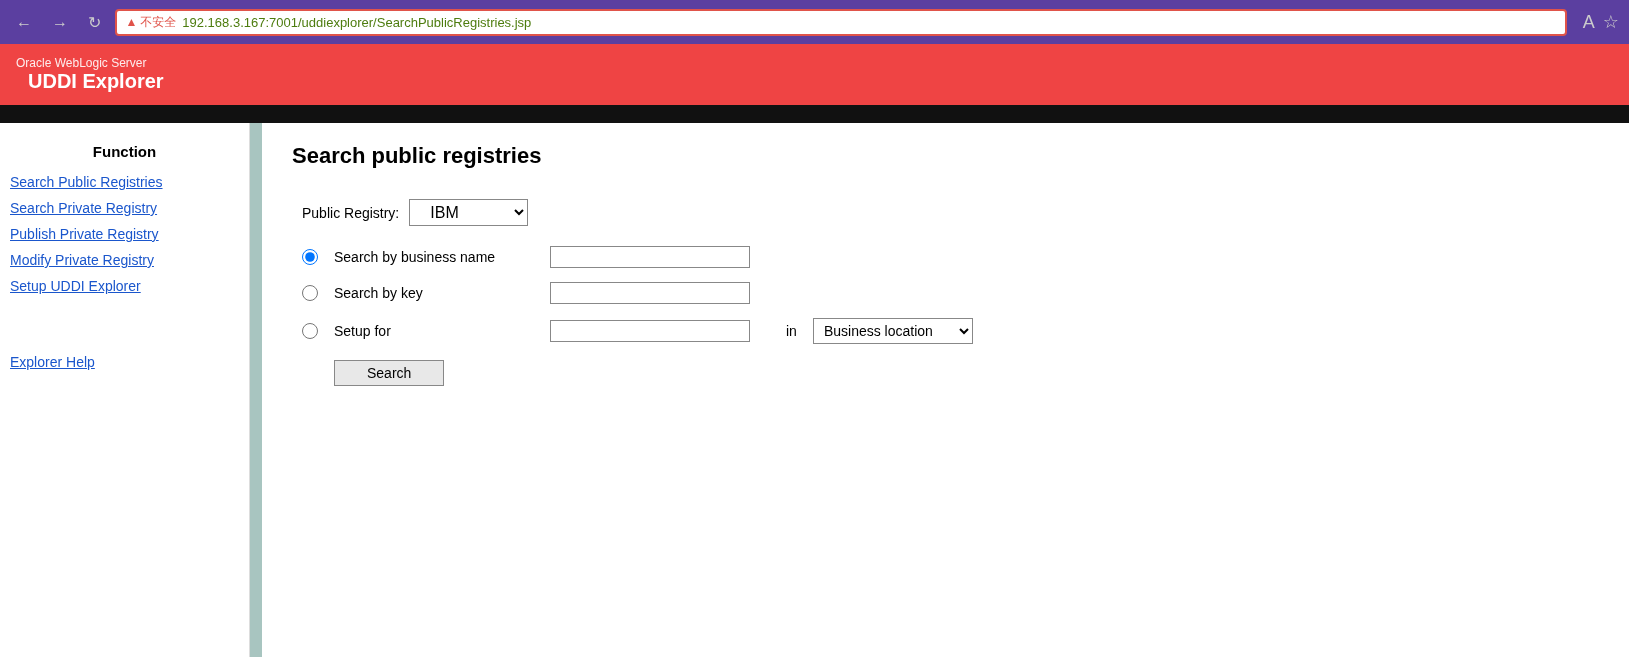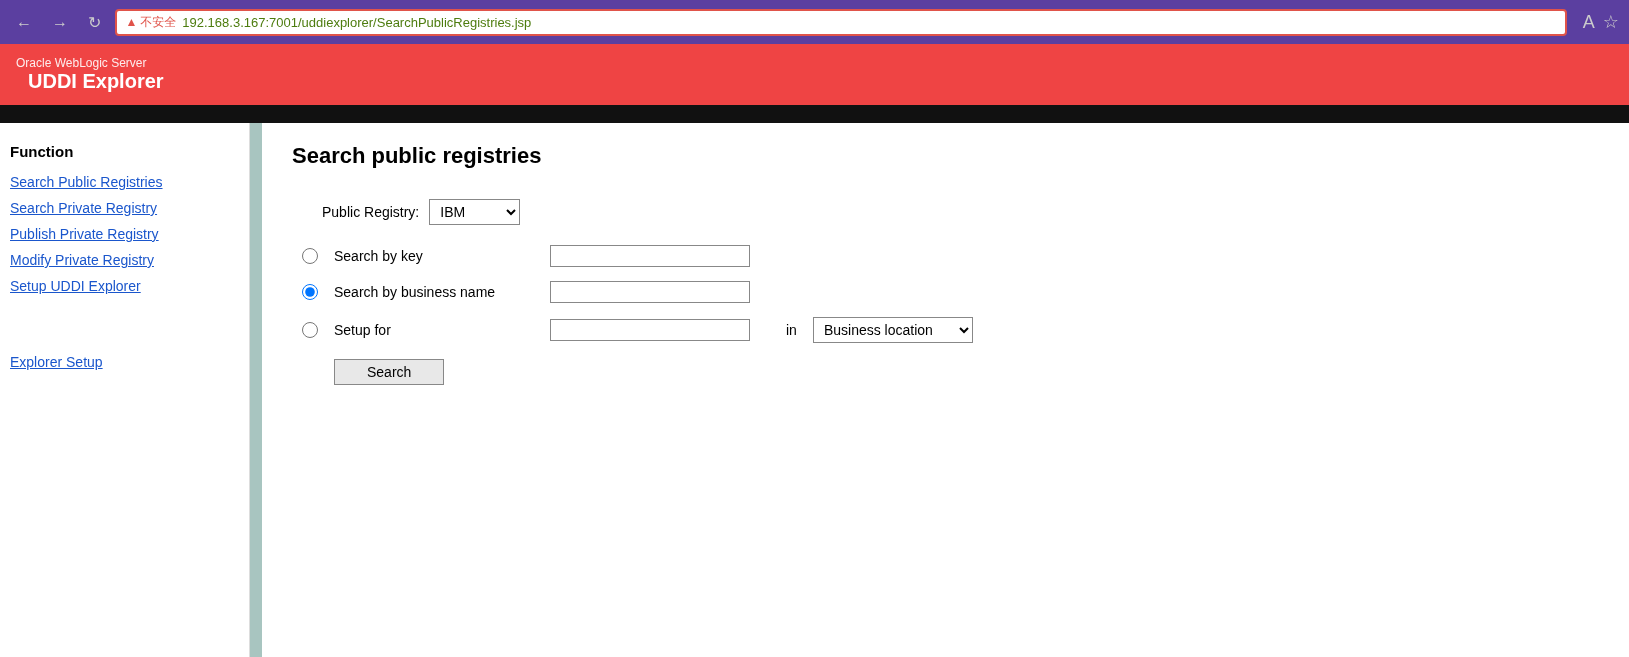--- a/index.html
+++ b/index.html
@@ -90,20 +90,21 @@
     
     .sidebar {
       width: 250px;
       padding: 20px 10px;
       border-right: 1px solid #ddd;
       flex-shrink: 0;
     }
     .sidebar-heading {
       font-weight: bold;
       font-size: 15px;
+      text-align: center;
       margin-bottom: 14px;
     }
     .sidebar-link {
       display: block;
       color: #1a56cc;
       text-decoration: underline;
       margin-bottom: 10px;
       font-size: 14px;
       cursor: pointer;
     }
@@ -140,25 +141,24 @@
       margin-left: 10px;
     }
     .registry-row {
       display: flex;
       align-items: center;
       gap: 10px;
       margin-bottom: 20px;
     }
     .registry-label {
       font-size: 14px;
-      margin-left: 20px;
     }
     .registry-select {
-      padding: 3px 6px;
-      font-size: 14px;
+      padding: 3px 16px;
+      font-size: 16px;
       border: 1px solid #888;
       background: #fff;
       cursor: pointer;
       min-width: 80px;
     }
 
     .search-option-row {
       display: flex;
       align-items: center;
       gap: 16px;
@@ -234,49 +234,49 @@
 <div class="page-body">
 
   <div class="sidebar">
     <div class="sidebar-heading">Function</div>
     <a class="sidebar-link">Search Public Registries</a>
     <a class="sidebar-link">Search Private Registry</a>
     <a class="sidebar-link">Publish Private Registry</a>
     <a class="sidebar-link">Modify Private Registry</a>
     <a class="sidebar-link">Setup UDDI Explorer</a>
     <div class="sidebar-separator"></div>
-    <a class="sidebar-help-link">Explorer Setup</a>
+    <a class="sidebar-help-link">Explorer Help</a>
   </div>
 
   <div class="vertical-bar"></div>
 
   <div class="main-content">
     <div class="page-title">Search public registries</div>
 
     <div class="form-section">
 
       <div class="registry-row">
         <label class="registry-label">Public Registry:</label>
         <select class="registry-select">
           <option>IBM</option>
           <option>Microsoft</option>
           <option>NTT</option>
           <option>SAP</option>
         </select>
       </div>
 
       <div class="search-option-row">
+        <input type="radio" name="search-option" id="opt-business" checked="" style="">
+        <label class="search-option-label" for="opt-business">Search by business name</label>
+        <input type="text" class="search-input-field" style="">
+      </div>
+
+      <div class="search-option-row">
         <input type="radio" name="search-option" id="opt-key" style="">
         <label class="search-option-label" for="opt-key">Search by key</label>
-        <input type="text" class="search-input-field" style="">
-      </div>
-
-      <div class="search-option-row">
-        <input type="radio" name="search-option" id="opt-business" checked="" style="">
-        <label class="search-option-label" for="opt-business">Search by business name</label>
         <input type="text" class="search-input-field" style="">
       </div>
 
       <div class="search-option-row">
         <input type="radio" name="search-option" id="opt-for" style="">
         <label class="search-option-label" for="opt-for">Setup for</label>
         <input type="text" class="search-input-field" style="">
         <span class="search-in-label">in</span>
         <select class="search-location-select">
           <option>Business location</option>

